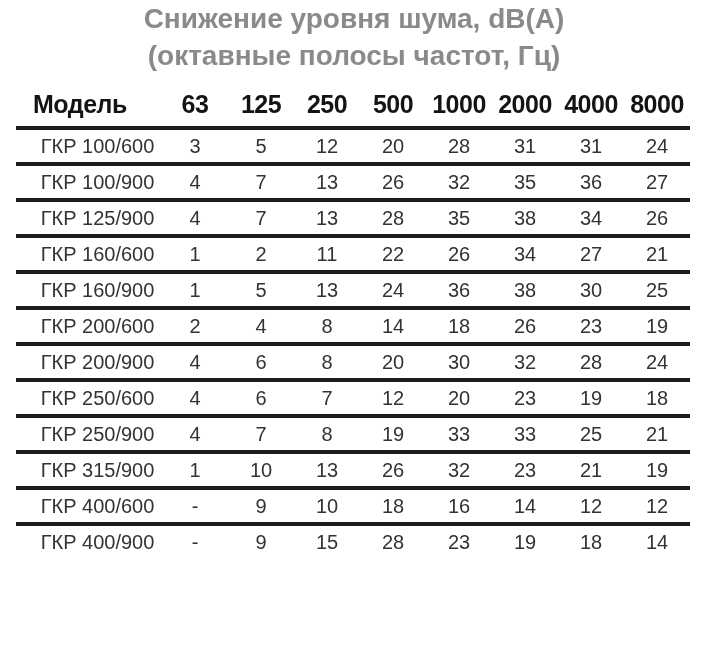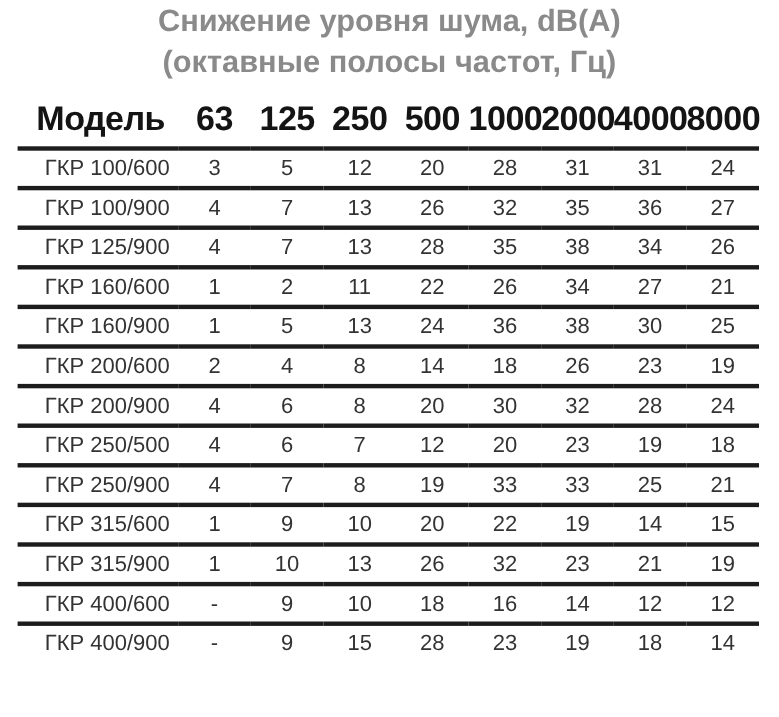--- a/index.html
+++ b/index.html
@@ -24,21 +24,21 @@
     letter-spacing: 0px;
   }
   table.noise-table {
     border-collapse: collapse;
     table-layout: fixed;
     width: 674px;
     margin-left: 16px;
     margin-top: 0px;
   }
   table.noise-table th {
-    font-size: 31px;
+    font-size: 25px;
     font-weight: bold;
     color: var(--header-color, #141414);
     text-align: center;
     vertical-align: bottom;
     padding: 16px 0 7px 0;
     border-bottom: 4px solid var(--rule-color, #1c1c1c);
     letter-spacing: -0.5px;
     white-space: nowrap;
   }
   table.noise-table th.model-col {
@@ -173,21 +173,21 @@
           <td>4</td>
           <td>6</td>
           <td>8</td>
           <td>20</td>
           <td>30</td>
           <td>32</td>
           <td>28</td>
           <td>24</td>
         </tr>
         <tr>
-          <td class="model">ГКР 250/500</td>
+          <td class="model">ГКР 250/600</td>
           <td>4</td>
           <td>6</td>
           <td>7</td>
           <td>12</td>
           <td>20</td>
           <td>23</td>
           <td>19</td>
           <td>18</td>
         </tr>
         <tr>
@@ -195,31 +195,20 @@
           <td>4</td>
           <td>7</td>
           <td>8</td>
           <td>19</td>
           <td>33</td>
           <td>33</td>
           <td>25</td>
           <td>21</td>
         </tr>
         <tr>
-          <td class="model">ГКР 315/600</td>
-          <td>1</td>
-          <td>9</td>
-          <td>10</td>
-          <td>20</td>
-          <td>22</td>
-          <td>19</td>
-          <td>14</td>
-          <td>15</td>
-        </tr>
-        <tr>
           <td class="model">ГКР 315/900</td>
           <td>1</td>
           <td>10</td>
           <td>13</td>
           <td>26</td>
           <td>32</td>
           <td>23</td>
           <td>21</td>
           <td>19</td>
         </tr>

